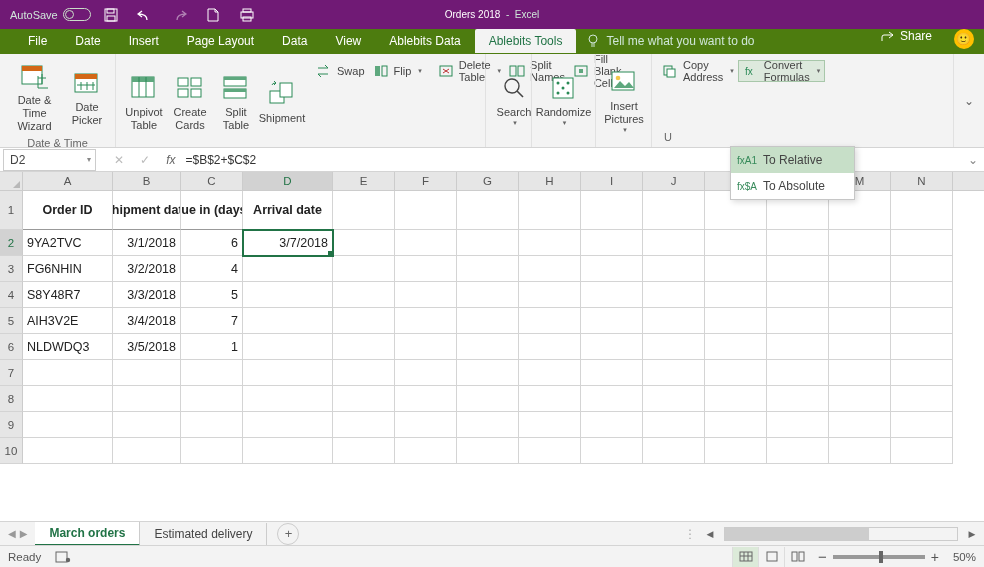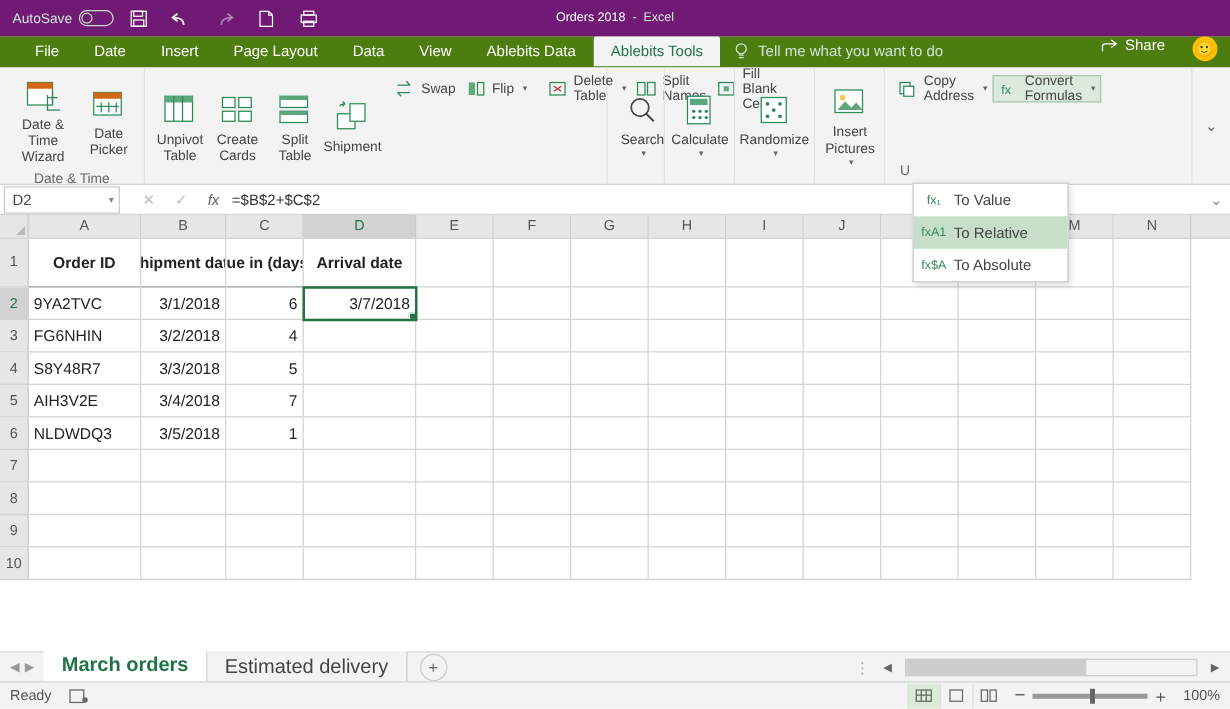--- a/index.html
+++ b/index.html
@@ -66,21 +66,21 @@
 .cell.hdr{font-weight:700;text-align:center;justify-content:center;border-bottom:1px solid #999}
 .cell.r{justify-content:flex-end}
 .cell.active{outline:2px solid #217346;outline-offset:-1px;position:relative;z-index:2}
 .cell.active::after{content:"";position:absolute;right:-3px;bottom:-3px;width:6px;height:6px;background:#217346;border:1px solid #fff}
 
 .cA{width:90px}.cB{width:68px}.cC{width:62px}.cD{width:90px}
 .cE,.cF,.cG,.cH,.cI,.cJ,.cK,.cL,.cM,.cN{width:62px}
 .sheettabs{height:24px;background:#f3f3f3;border-top:1px solid #d4d4d4;display:flex;align-items:center}
 .navsheet{display:flex;gap:4px;padding:0 8px;color:#999}
 .navsheet span{font-size:10px}
-.stab{padding:4px 14px;font-size:16px;border-right:1px solid #ccc;cursor:pointer;color:#444;background:#f3f3f3}
+.stab{padding:4px 14px;font-size:12px;border-right:1px solid #ccc;cursor:pointer;color:#444;background:#f3f3f3}
 .stab.active{background:#fff;color:#217346;font-weight:700;border-bottom:2px solid #217346}
 .addsheet{width:22px;height:22px;border:1px solid #ccc;border-radius:50%;display:flex;align-items:center;justify-content:center;margin-left:10px;color:#666;font-size:13px}
 .stsplit{margin-left:auto;width:300px;display:flex;align-items:center;gap:6px;padding-right:4px}
 .hscroll{flex:1;height:14px;background:#f3f3f3;border:1px solid #ccc;display:flex;align-items:center}
 .hscroll .thumb{height:12px;background:#cdcdcd}
 .arrow{width:16px;height:14px;display:flex;align-items:center;justify-content:center;color:#666;font-size:9px}
 .statusbar{height:22px;background:#f3f3f3;border-top:1px solid #d4d4d4;display:flex;align-items:center;font-size:11.5px;color:#555;padding:0 8px}
 .viewbtns{margin-left:auto;display:flex;align-items:center;gap:0}
 .vbtn{width:26px;height:20px;display:flex;align-items:center;justify-content:center;border-left:1px solid #ddd;color:#666}
 .vbtn.active{background:#dcead9}
@@ -304,41 +304,20 @@
               <line x1="16" y1="16" x2="22" y2="22" stroke="#444" stroke-width="1.6"></line>
             </svg>
           </span>
           <span class="lbl">Search</span>
           <span class="dd">▾</span>
         </div>
       </div>
       <div class="glabel"></div>
     </div>
 
-  <div class="group" style="width:56px">
-      <div class="gtop">
-        <div class="bigbtn">
-          <span class="gic">
-            <svg width="28" height="26">
-              <rect x="4" y="2" width="18" height="22" fill="#fff" stroke="#2a8a56"></rect>
-              <rect x="6" y="4" width="14" height="5" fill="#5ea87e"></rect>
-              <circle cx="9" cy="14" r="1.3" fill="#2a8a56"></circle>
-              <circle cx="14" cy="14" r="1.3" fill="#2a8a56"></circle>
-              <circle cx="19" cy="14" r="1.3" fill="#2a8a56"></circle>
-              <circle cx="9" cy="19" r="1.3" fill="#2a8a56"></circle>
-              <circle cx="14" cy="19" r="1.3" fill="#2a8a56"></circle>
-              <circle cx="19" cy="19" r="1.3" fill="#2a8a56"></circle>
-            </svg>
-          </span>
-          <span class="lbl">Calculate</span>
-          <span class="dd">▾</span>
-        </div>
-      </div>
-      <div class="glabel"></div>
-    </div>
 
   <div class="group" style="width:64px">
       <div class="gtop">
         <div class="bigbtn">
           <span class="gic">
             <svg width="28" height="26">
               <rect x="3" y="3" width="20" height="20" fill="#fff" stroke="#2a8a56"></rect>
               <circle cx="8" cy="8" r="1.5" fill="#2a8a56"></circle>
               <circle cx="18" cy="8" r="1.5" fill="#2a8a56"></circle>
               <circle cx="13" cy="13" r="1.5" fill="#2a8a56"></circle>
@@ -393,24 +372,20 @@
             <span>Convert Formulas</span>
             <span class="dd">▾</span>
           </div>
     </div>
       </div>
     <div class="glabel" style="text-align:left;padding-left:6px">U</div>
   </div>
   <div class="ribcollapse">⌄</div>
 
   <div class="ddmenu">
-    <div class="dditem">
-        <span class="mic">fx₁</span>
-        <span>To Value</span>
-      </div>
     <div class="dditem hl">
         <span class="mic">fxA1</span>
         <span>To Relative</span>
       </div>
     <div class="dditem">
         <span class="mic">fx$A</span>
         <span>To Absolute</span>
       </div>
   </div>
 </div>
@@ -667,15 +642,15 @@
           <rect x="8" y="1" width="5" height="9" fill="none" stroke="#666"></rect>
         </svg>
       </div>
   </div>
   <div class="zoom">
     <span style="font-size:15px">−</span>
     <div class="zslider">
         <div class="zt"></div>
       </div>
     <span style="font-size:14px">+</span>
-    <span style="margin-left:8px">100%</span>
+    <span style="margin-left:8px">50%</span>
   </div>
 </div>
 
 </body></html>

